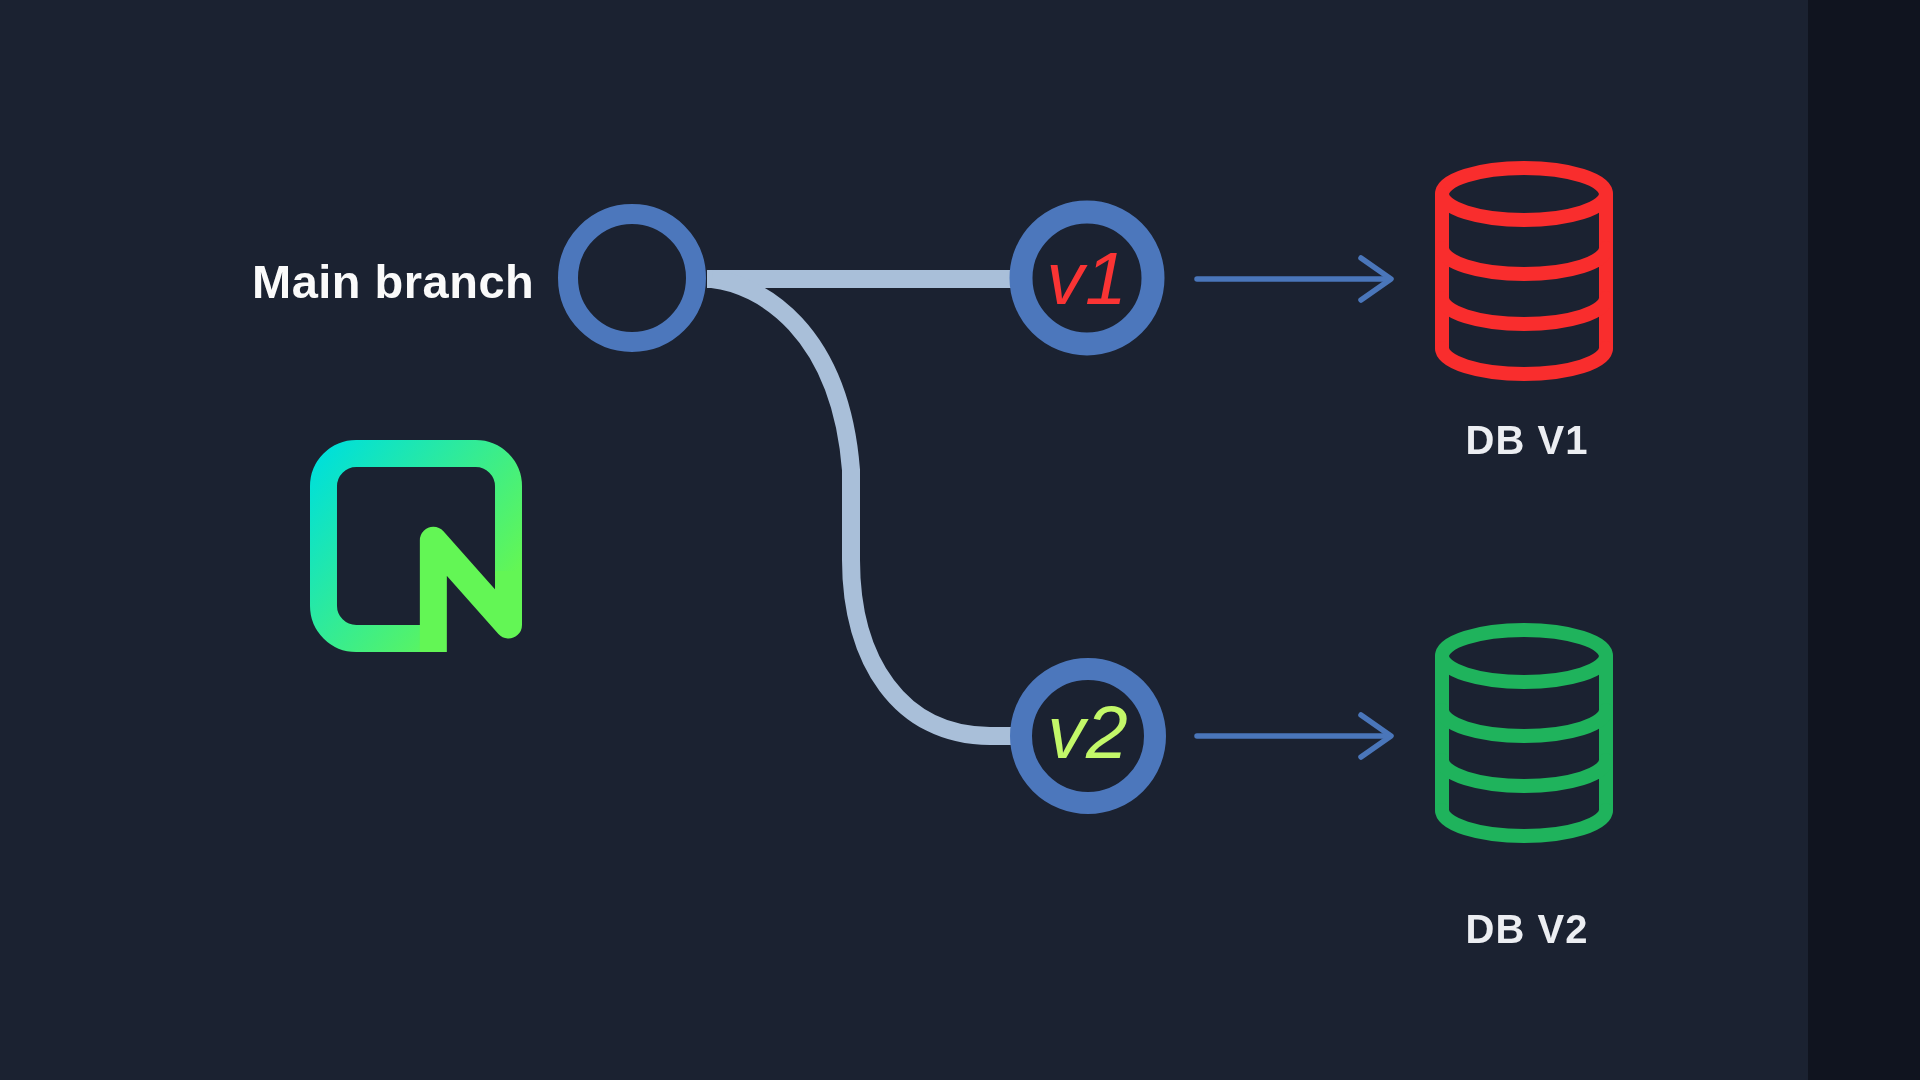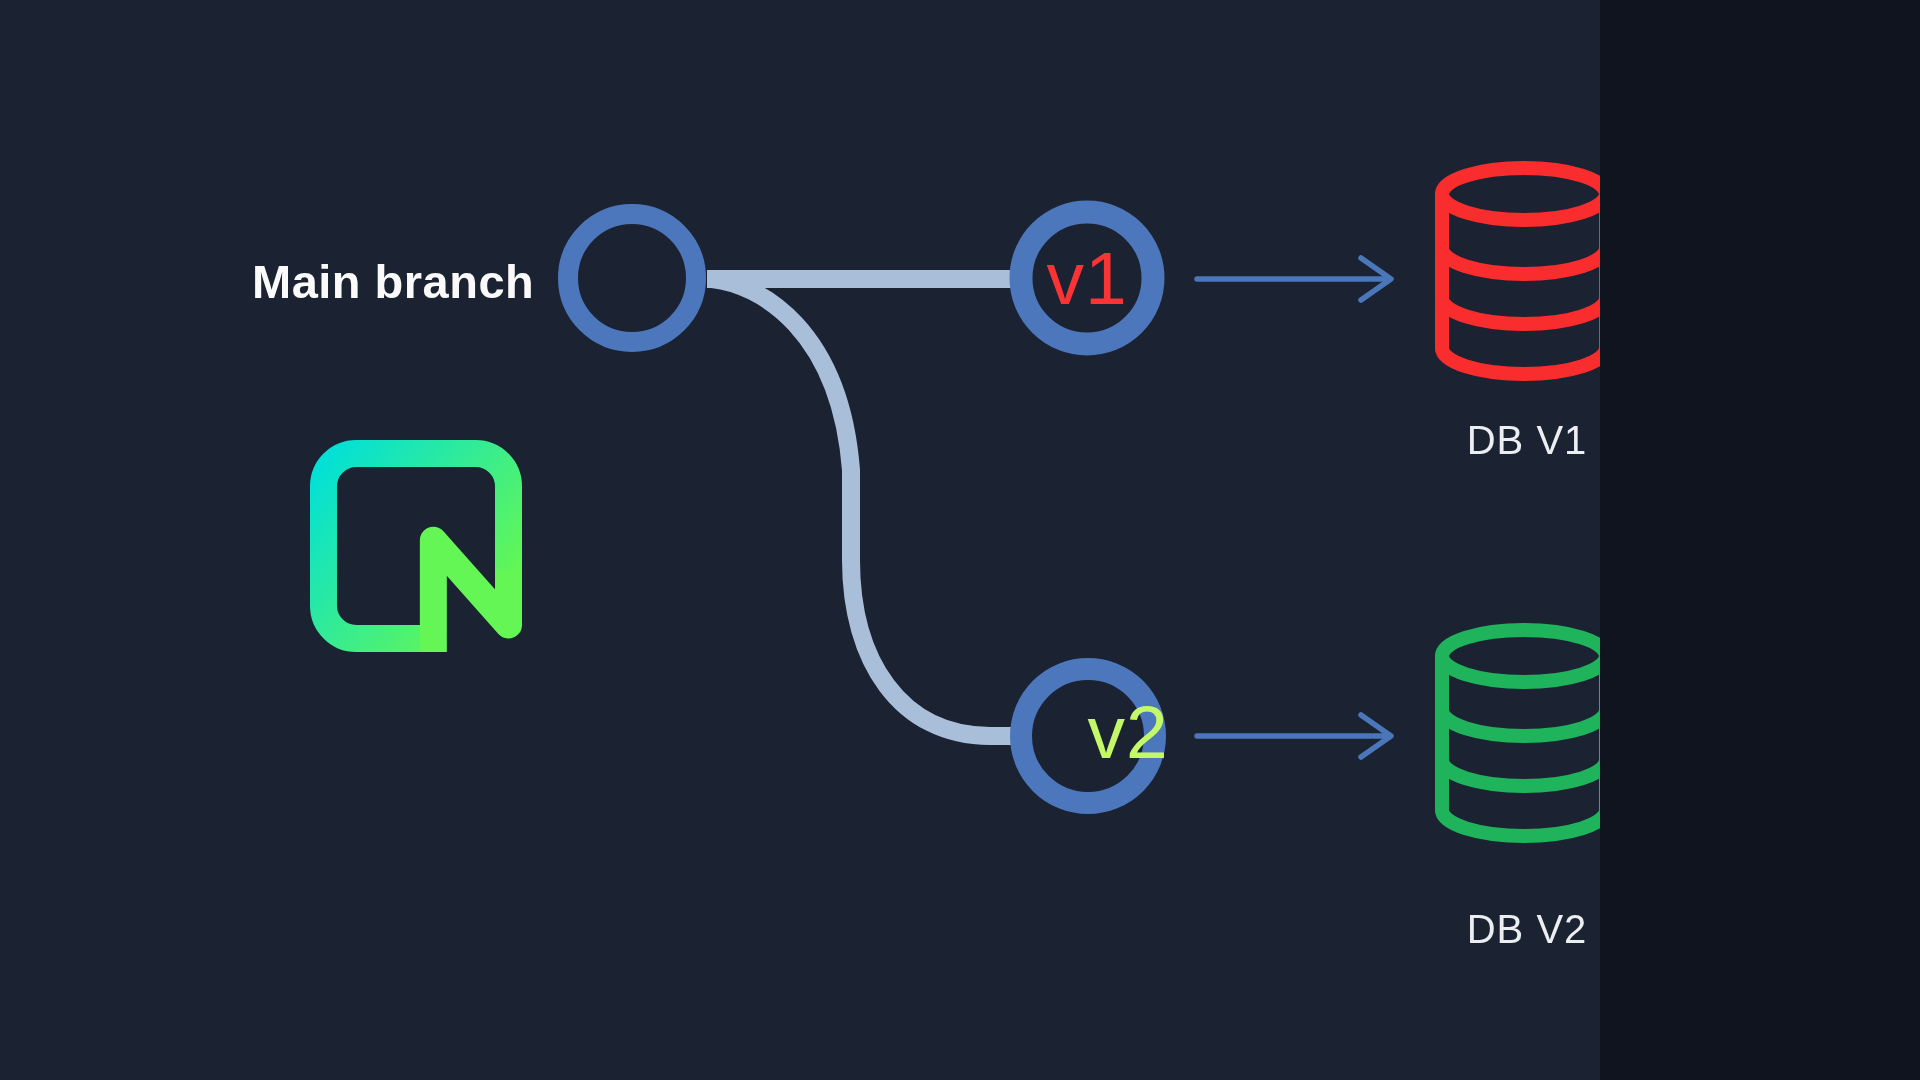--- a/index.html
+++ b/index.html
@@ -3,24 +3,25 @@
 <meta charset="utf-8">
 <style>
   html, body {
     margin: 0;
     padding: 0;
     background: #10141f;
     font-family: "Liberation Sans", sans-serif;
   }
   .stage {
     position: relative;
-    width: 1600px;
+    width: 1768px;
     height: 1080px;
     background: #1B2231;
     overflow: hidden;
+    padding-left: 40px;
   }
   .layer {
     position: absolute;
     left: 0;
     top: 0;
   }
   .main-branch-label {
     position: absolute;
     left: 252px;
     top: 254px;
@@ -30,37 +31,37 @@
     color: #FAFAFA;
     white-space: nowrap;
   }
   .node-label {
     position: absolute;
     transform: translate(-50%, -54%);
     font-size: 75px;
     font-weight: 400;
     white-space: nowrap;
     letter-spacing: 1px;
+    font-style: italic;
   }
   .node-label.v1 {
     left: 1087px;
     top: 281px;
     color: #FA3434;
   }
   .node-label.v2 {
     left: 1088px;
     top: 735px;
     color: #C3F869;
-    margin-left: 40px;
   }
   .db-label {
     position: absolute;
     transform: translate(-50%, -50%);
     font-size: 40px;
-    font-weight: 400;
+    font-weight: 700;
     letter-spacing: 1px;
     color: #ECEEF2;
     white-space: nowrap;
   }
   .db-label.v1 { left: 1527px; top: 440px; }
   .db-label.v2 { left: 1527px; top: 929px; }
   svg { display: block; }
 </style>
 </head>
 <body>

